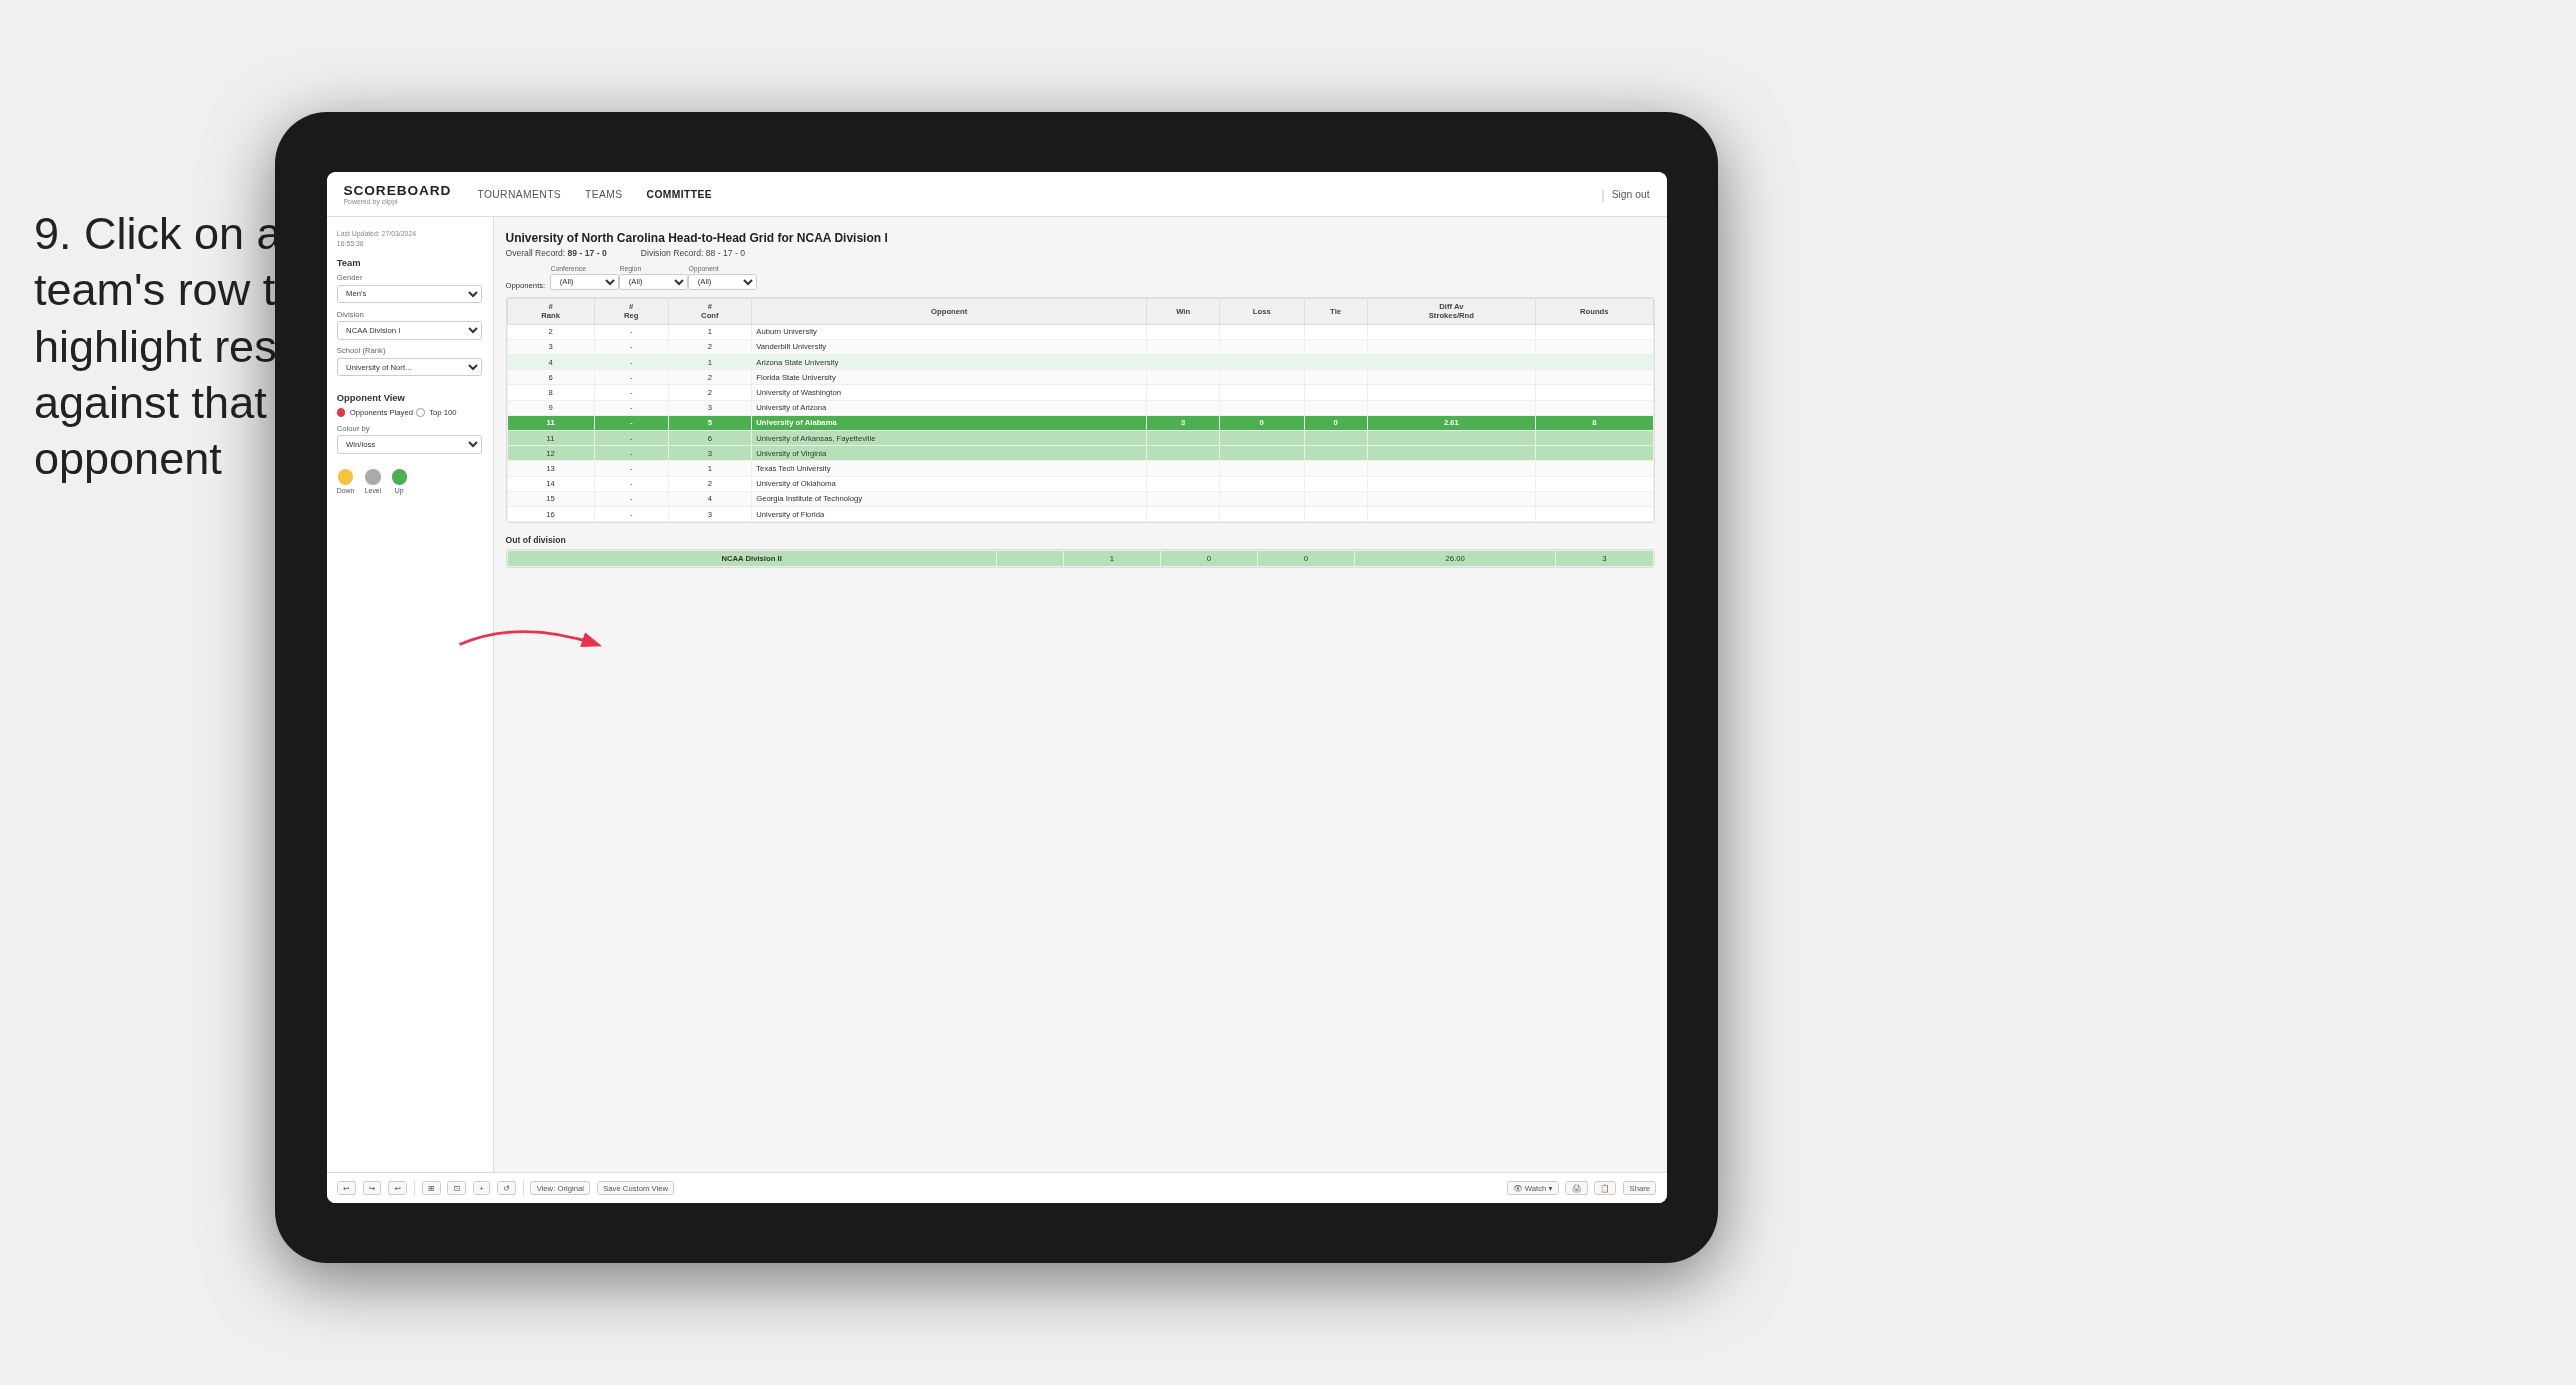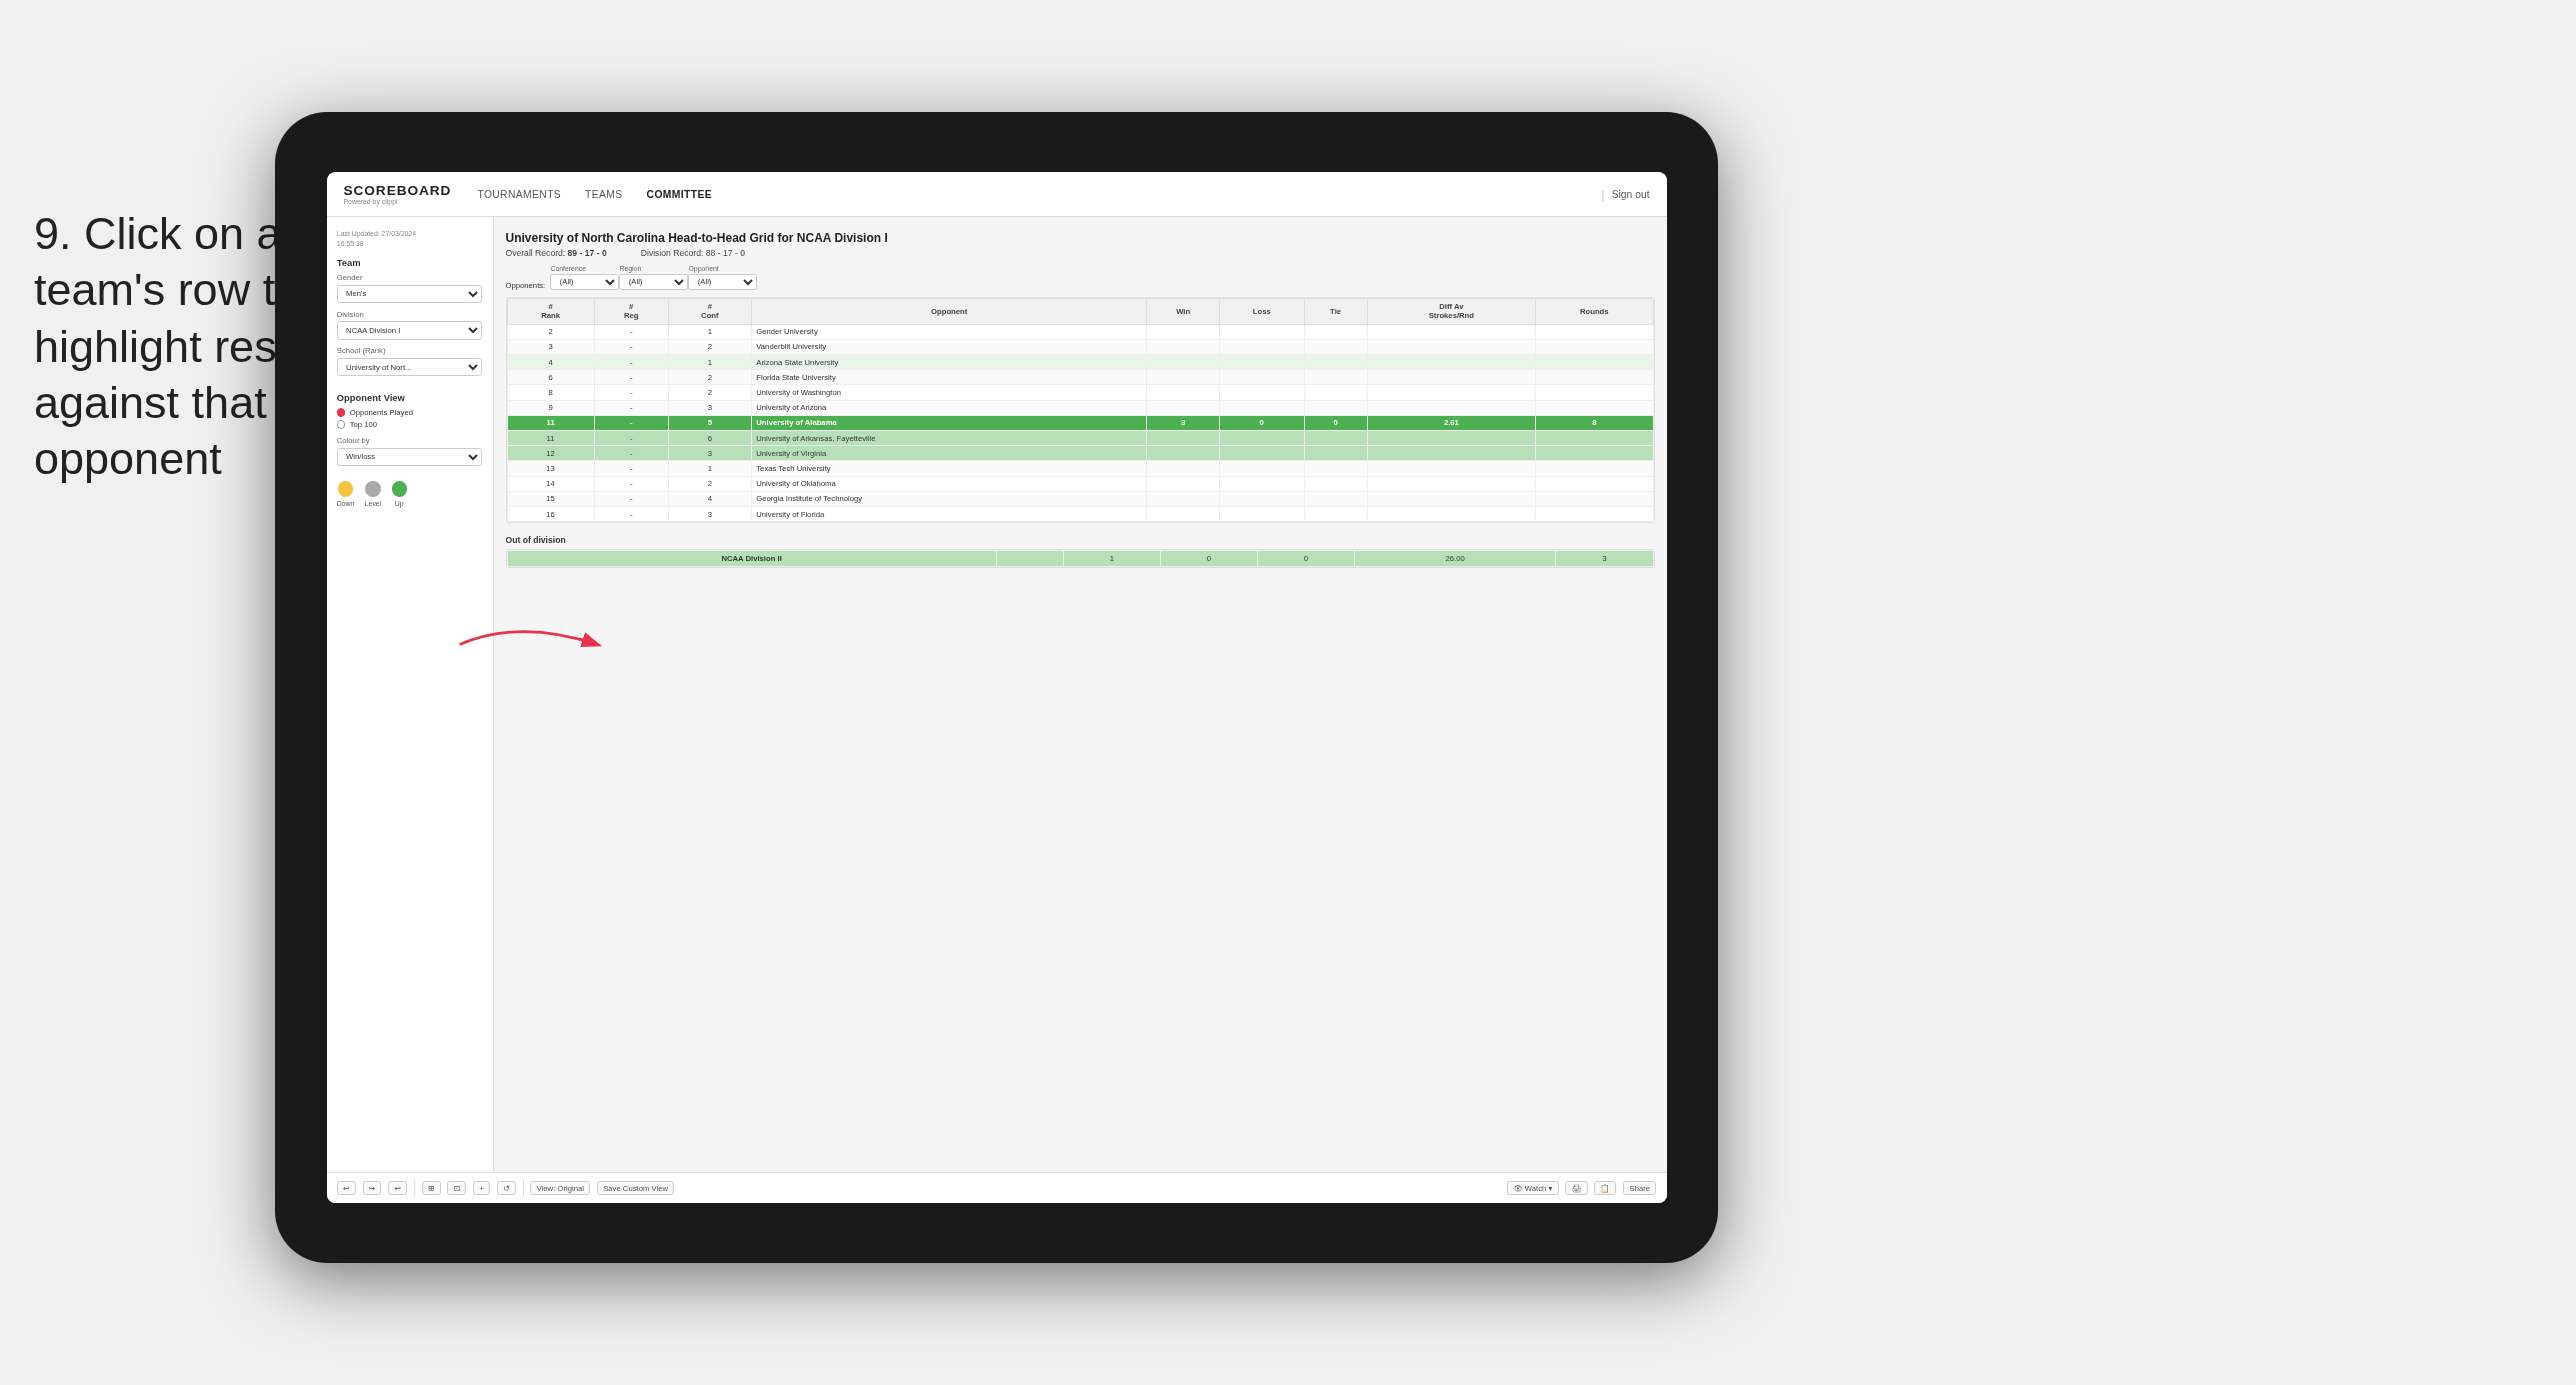--- a/index.html
+++ b/index.html
@@ -164,21 +164,21 @@
       border: 0.9px solid #ccc;
       border-radius: 2.6px;
       padding: 2.6px 4.3px;
       font-size: 7.7px;
       margin-bottom: 6.9px;
       background: #fff;
       color: #333;
     }
     .radio-group {
       display: flex;
-      flex-direction: column;
+      flex-direction: row;
       gap: 3.4px;
       margin-bottom: 6.9px;
     }
     .radio-item {
       display: flex;
       align-items: center;
       gap: 4.3px;
       font-size: 7.7px;
       color: #333;
     }
@@ -499,21 +499,21 @@
                 <th>Tie</th>
                 <th>Diff Av<br>Strokes/Rnd</th>
                 <th>Rounds</th>
               </tr>
             </thead>
             <tbody id="main-tbody">
             <tr>
                   <td>2</td>
                   <td>-</td>
                   <td>1</td>
-                  <td class="opponent-name">Gender University</td>
+                  <td class="opponent-name">Auburn University</td>
                   <td></td>
                   <td></td>
                   <td></td>
                   <td></td>
                   <td></td>
                 </tr>
                 <tr>
                   <td>3</td>
                   <td>-</td>
                   <td>2</td>

